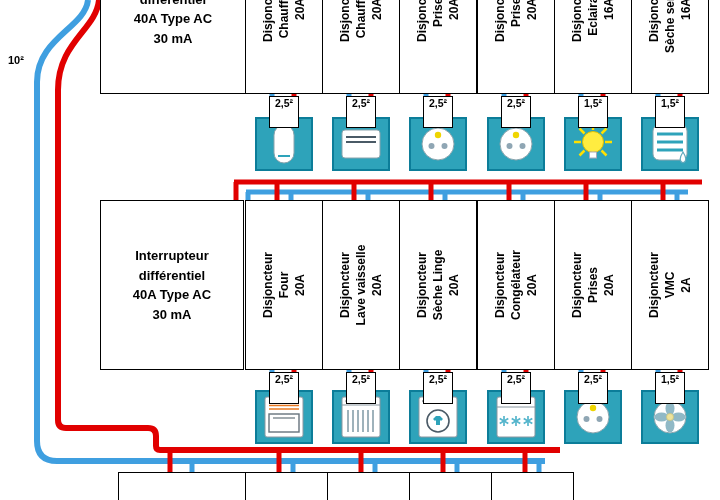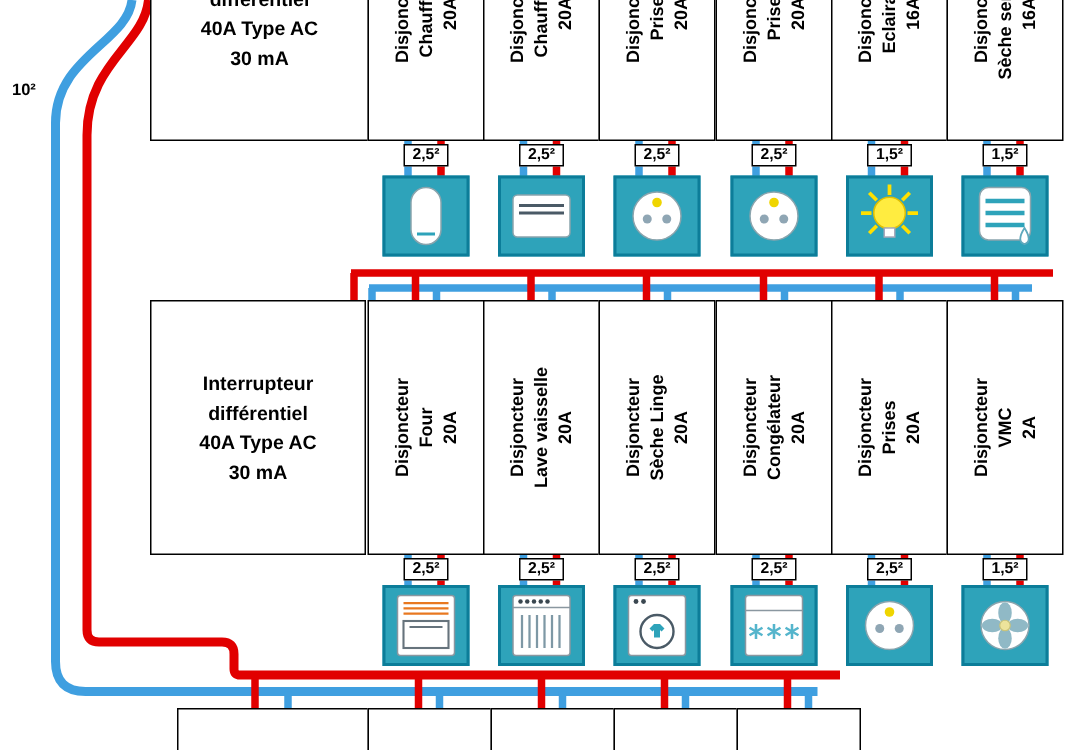--- a/index.html
+++ b/index.html
@@ -7,21 +7,21 @@
   .canvas { position:relative; width:720px; height:500px; overflow:hidden; background:#fff;
             font-family:"Liberation Sans", sans-serif; color:#000; }
   .wires { position:absolute; left:0; top:0; z-index:0; }
   .box { position:absolute; background:#fff; border:1px solid #000; z-index:1; }
   .diff { display:flex; align-items:center; justify-content:center; }
   .diff-text { font-weight:bold; font-size:13px; line-height:1.5; text-align:center; white-space:pre-line; }
   .vtext { position:absolute; left:50%; top:50%; transform:translate(-50%,-50%) rotate(-90deg);
            width:170px; text-align:center; font-weight:bold; font-size:12px; line-height:1.35;
            white-space:pre-line; }
   .wlabel { position:absolute; z-index:2; background:#fff; border:1px solid #000; font-weight:bold;
-            font-size:10.5px; line-height:13px; text-align:center; width:30px; height:15px; }
+            font-size:10.5px; line-height:13px; text-align:center; width:30px; height:32px; }
   .appliance { position:absolute; z-index:1; width:58px; height:54px; background:#2EA3BA;
                border:2px solid #0C7D99; display:flex; align-items:center; justify-content:center; }
   .gauge-main { position:absolute; left:8px; top:54px; font-size:11px; z-index:2;font-weight:bold; }
 </style>
 </head>
 <body>
 
 <div class="canvas">
 
   <svg class="wires" width="720" height="500" viewBox="0 0 720 500">

